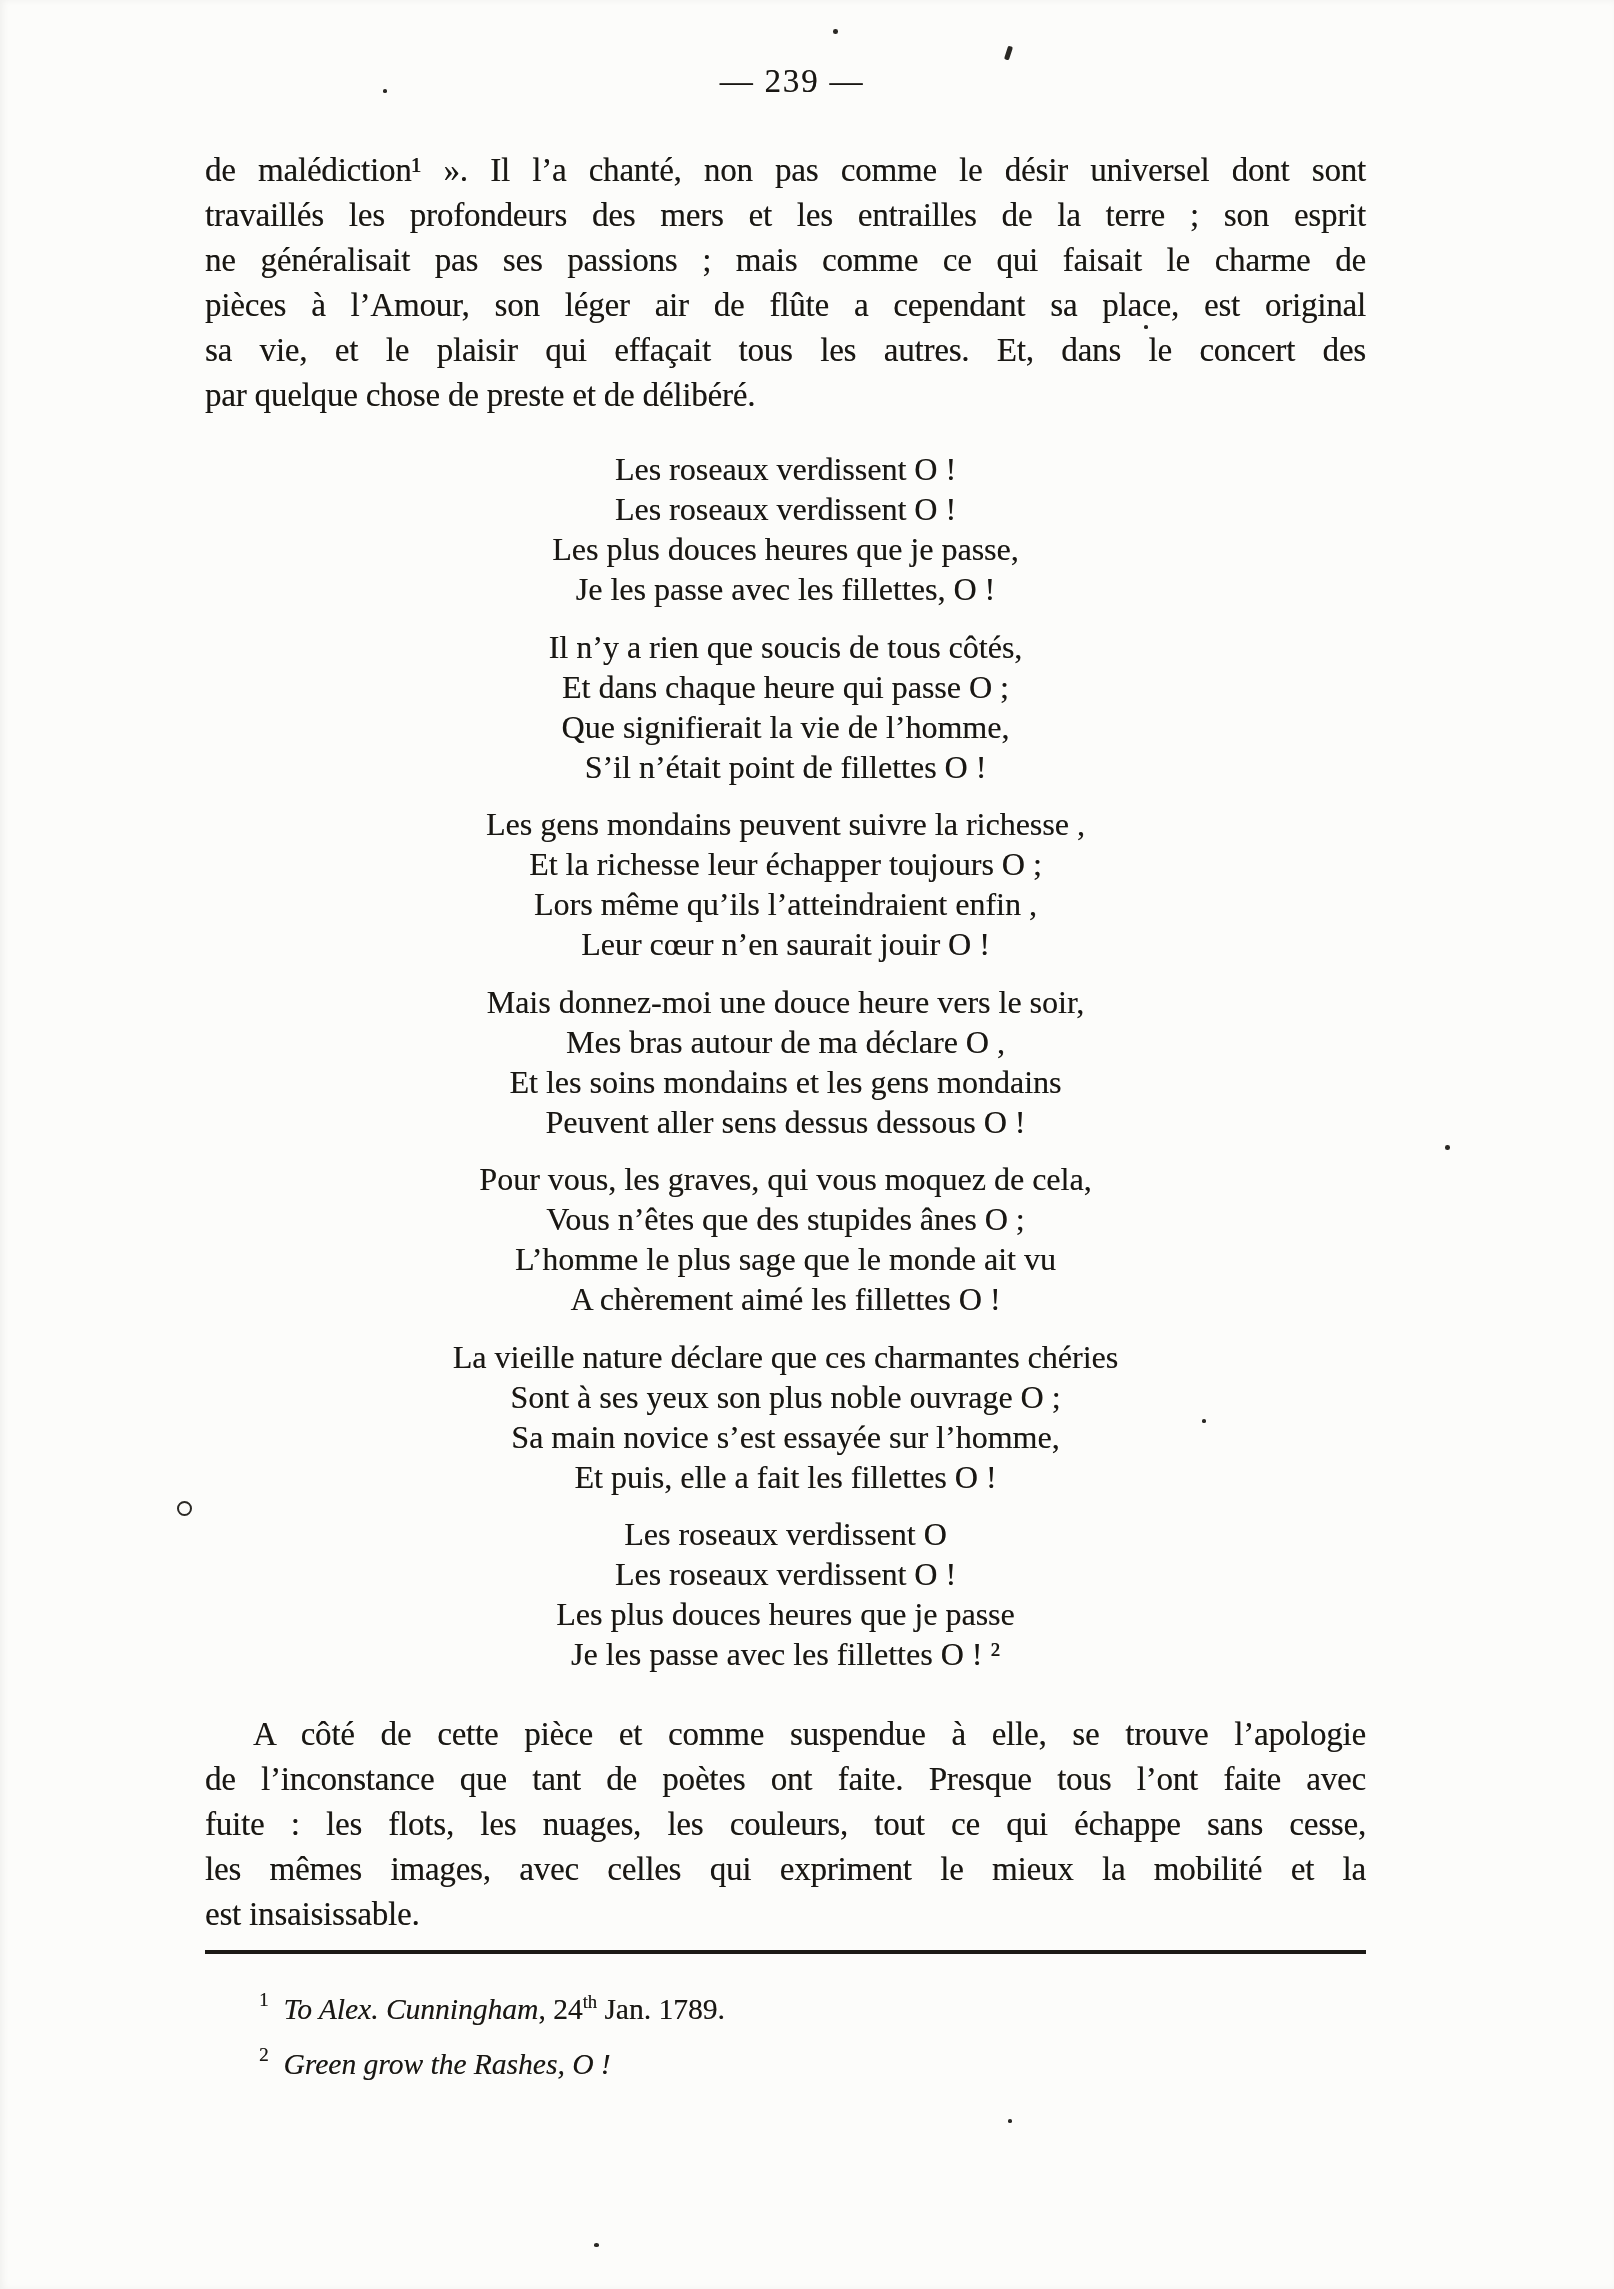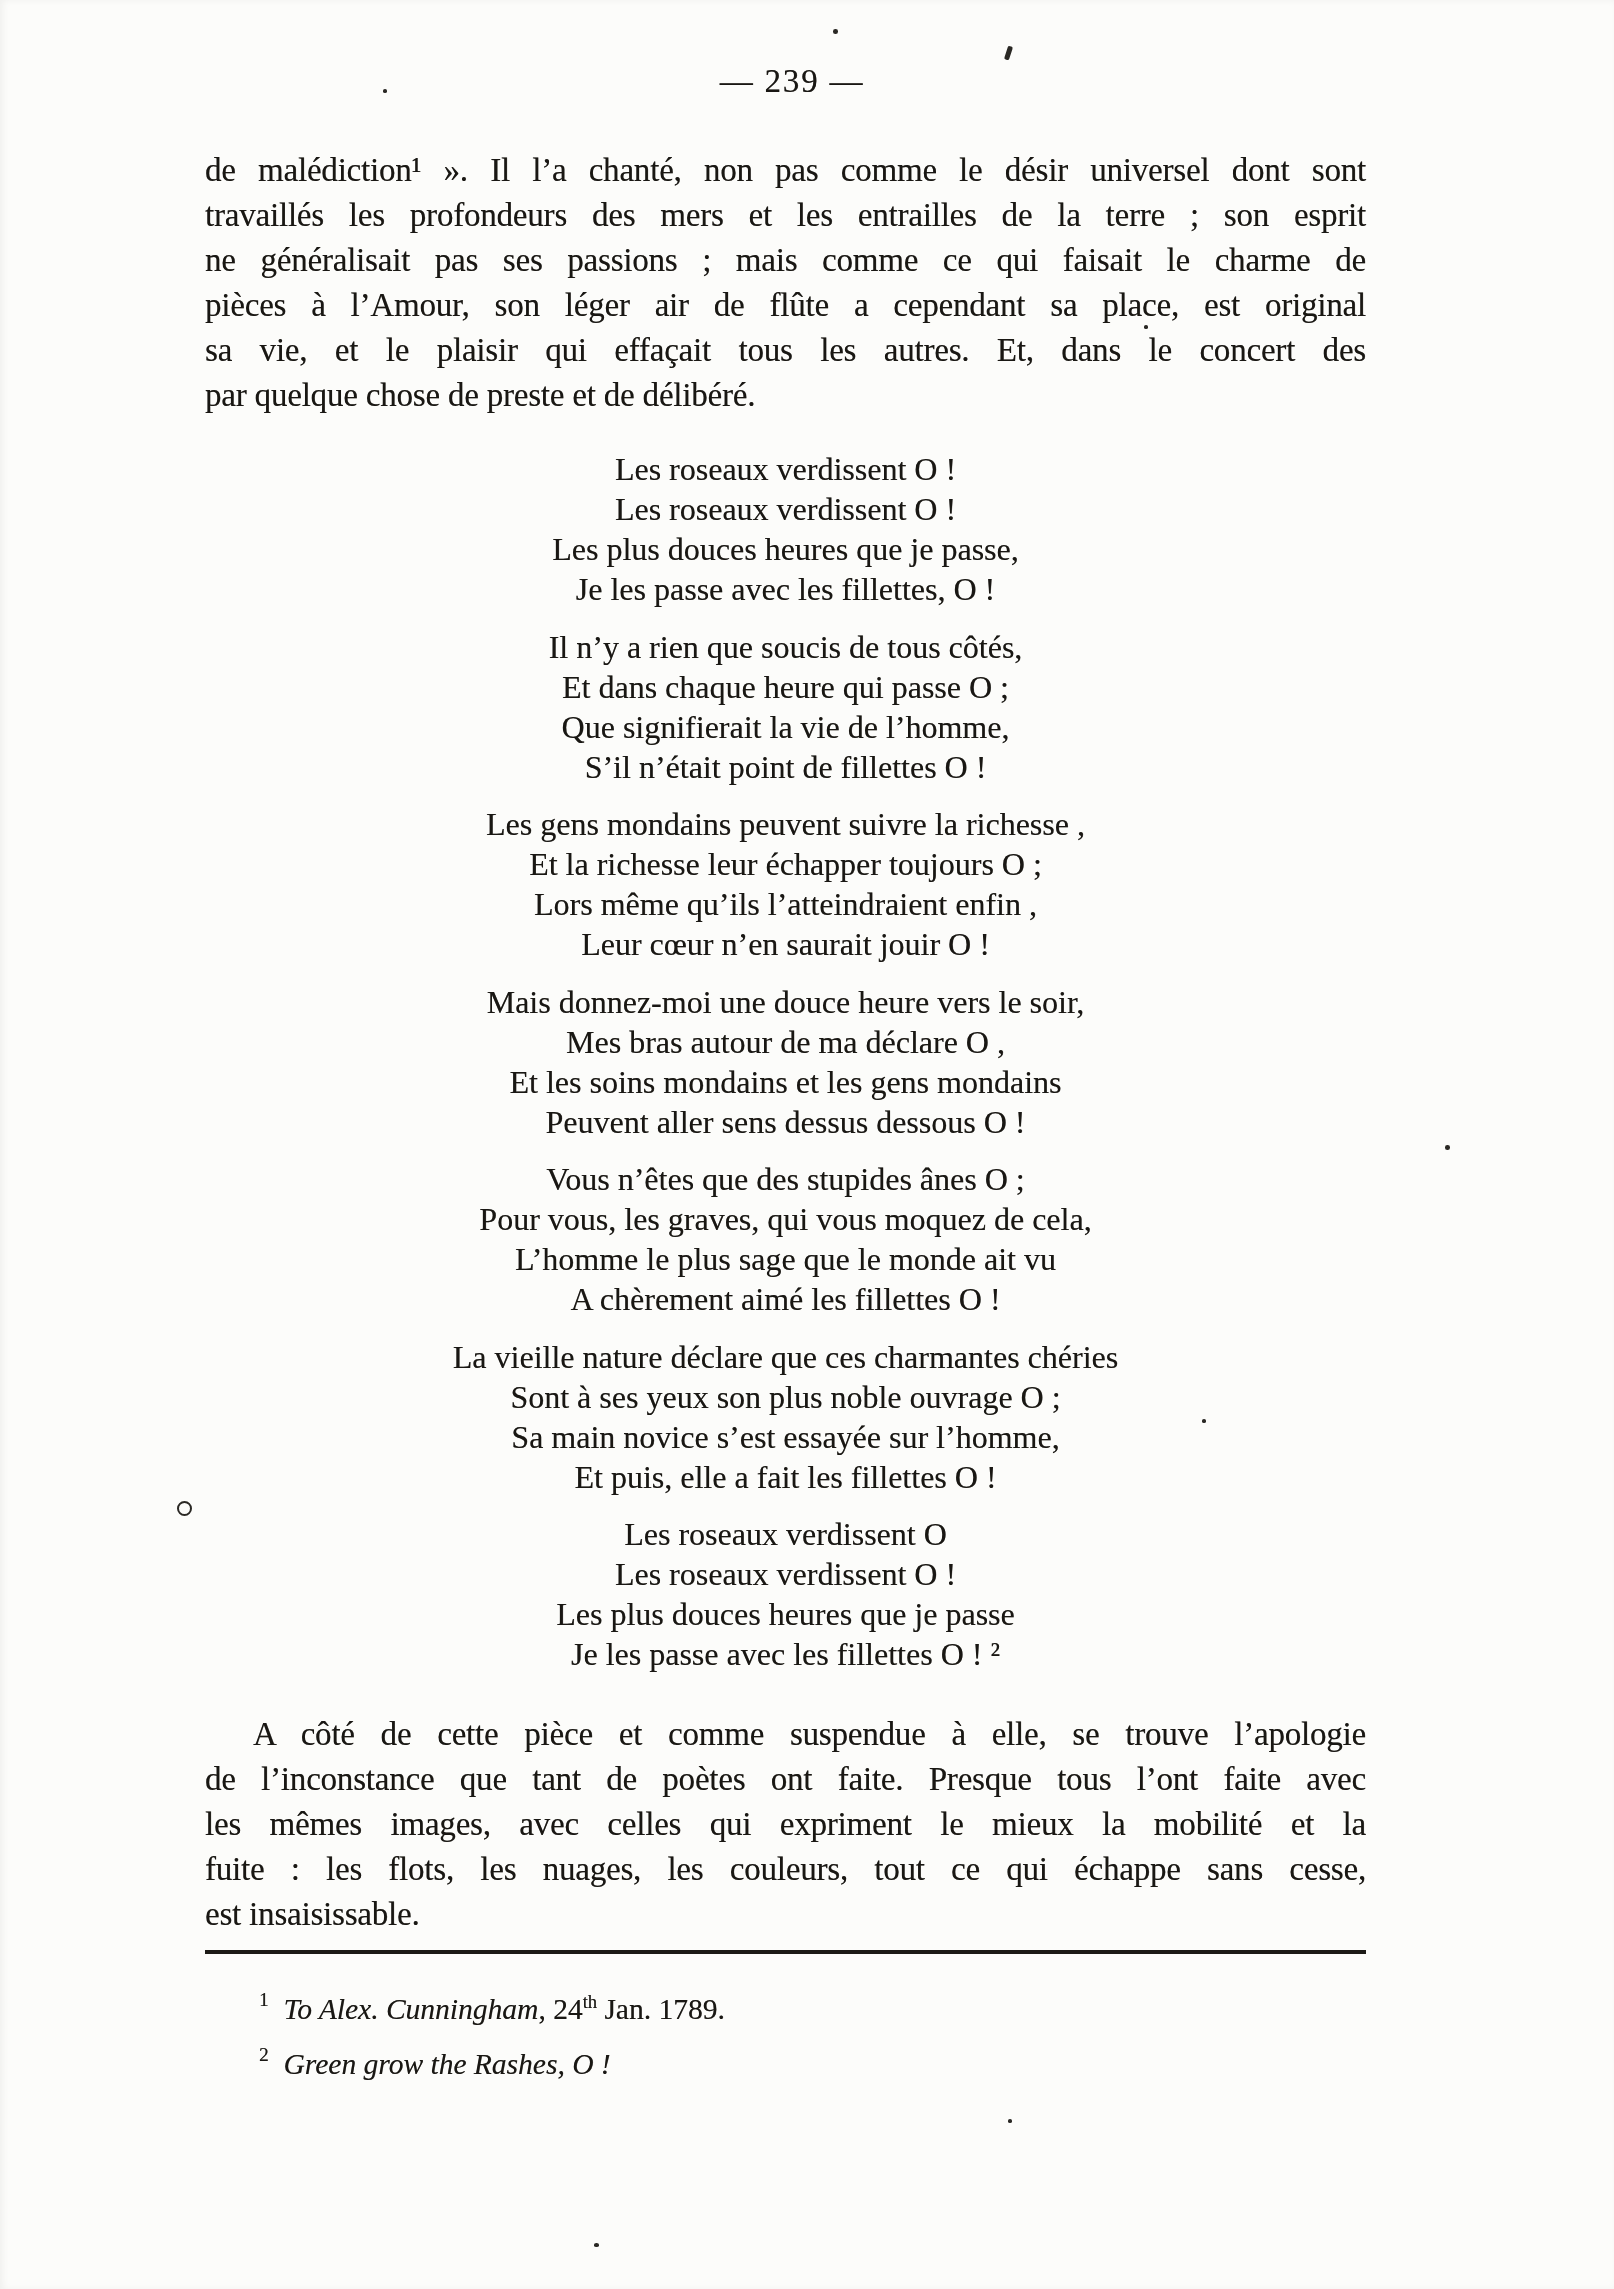--- a/index.html
+++ b/index.html
@@ -89,44 +89,44 @@
           <div class="pline">Lors même qu’ils l’atteindraient enfin ,</div>
           <div class="pline last-line">Leur cœur n’en saurait jouir O !</div>
         </div>
       <div class="stanza">
           <div class="pline">Mais donnez-moi une douce heure vers le soir,</div>
           <div class="pline">Mes bras autour de ma déclare O ,</div>
           <div class="pline">Et les soins mondains et les gens mondains</div>
           <div class="pline last-line">Peuvent aller sens dessus dessous O !</div>
         </div>
       <div class="stanza">
+          <div class="pline">Pour vous, les graves, qui vous moquez de cela,</div>
           <div class="pline">Vous n’êtes que des stupides ânes O ;</div>
-          <div class="pline">Pour vous, les graves, qui vous moquez de cela,</div>
           <div class="pline">L’homme le plus sage que le monde ait vu</div>
           <div class="pline last-line">A chèrement aimé les fillettes O !</div>
         </div>
       <div class="stanza">
           <div class="pline">La vieille nature déclare que ces charmantes chéries</div>
           <div class="pline">Sont à ses yeux son plus noble ouvrage O ;</div>
           <div class="pline">Sa main novice s’est essayée sur l’homme,</div>
           <div class="pline last-line">Et puis, elle a fait les fillettes O !</div>
         </div>
       <div class="stanza">
           <div class="pline">Les roseaux verdissent O</div>
           <div class="pline">Les roseaux verdissent O !</div>
           <div class="pline">Les plus douces heures que je passe</div>
           <div class="pline last-line">Je les passe avec les fillettes O ! ²</div>
         </div>
     </div>
 
     <div class="para jpara indent-first closing">
         <div class="jline">A côté de cette pièce et comme suspendue à elle, se trouve l’apologie</div>
         <div class="jline">de l’inconstance que tant de poètes ont faite. Presque tous l’ont faite avec</div>
+        <div class="jline">fuite : les flots, les nuages, les couleurs, tout ce qui échappe sans cesse,</div>
         <div class="jline">les mêmes images, avec celles qui expriment le mieux la mobilité et la</div>
-        <div class="jline">fuite : les flots, les nuages, les couleurs, tout ce qui échappe sans cesse,</div>
         <div class="jline last-line">est insaisissable.</div>
       </div>
 
     <div class="footnote-rule"></div>
 
     <div class="footnotes">
       <div class="footnote"><sup class="fn-marker">1</sup><span class="fn-italic">To Alex. Cunningham</span><span>, 24</span><sup class="ord">th</sup><span> Jan. 1789.</span></div>
       <div class="footnote"><sup class="fn-marker">2</sup><span class="fn-italic">Green grow the Rashes, O !</span></div>
     </div>
 

